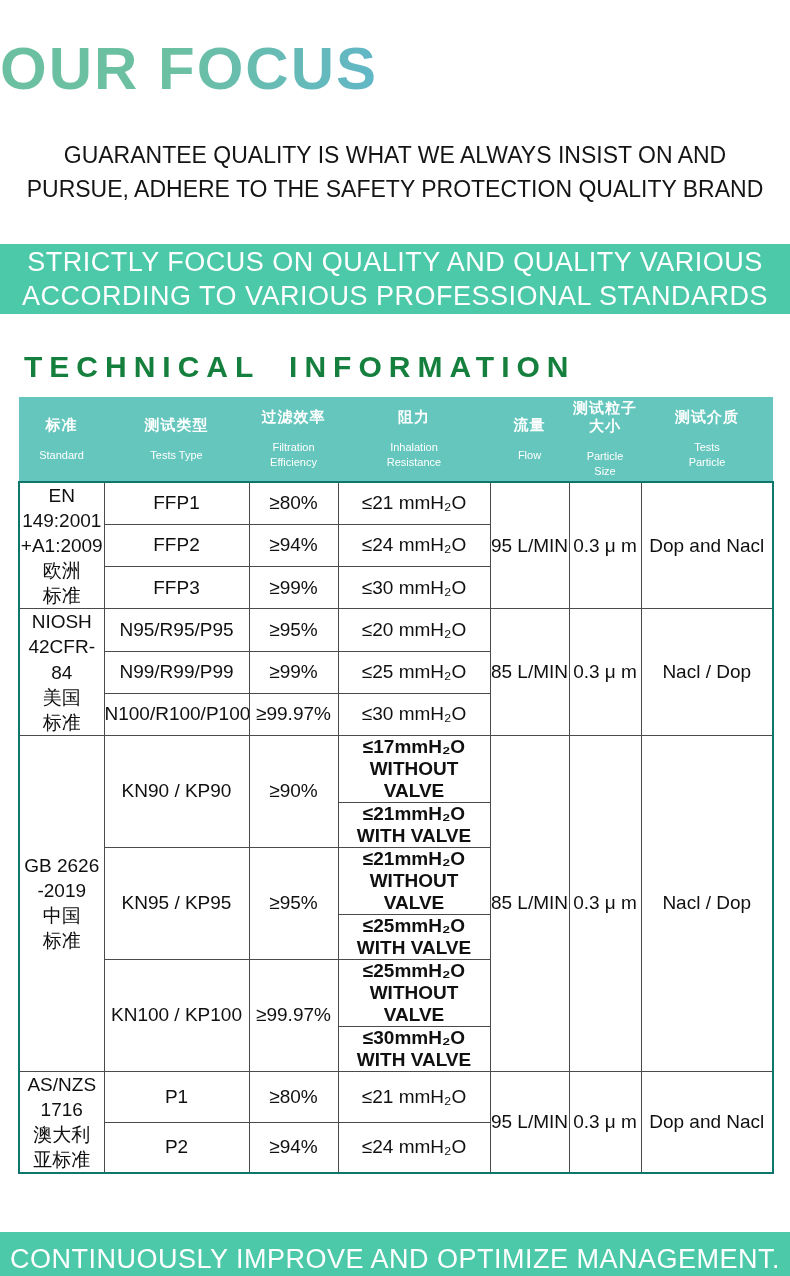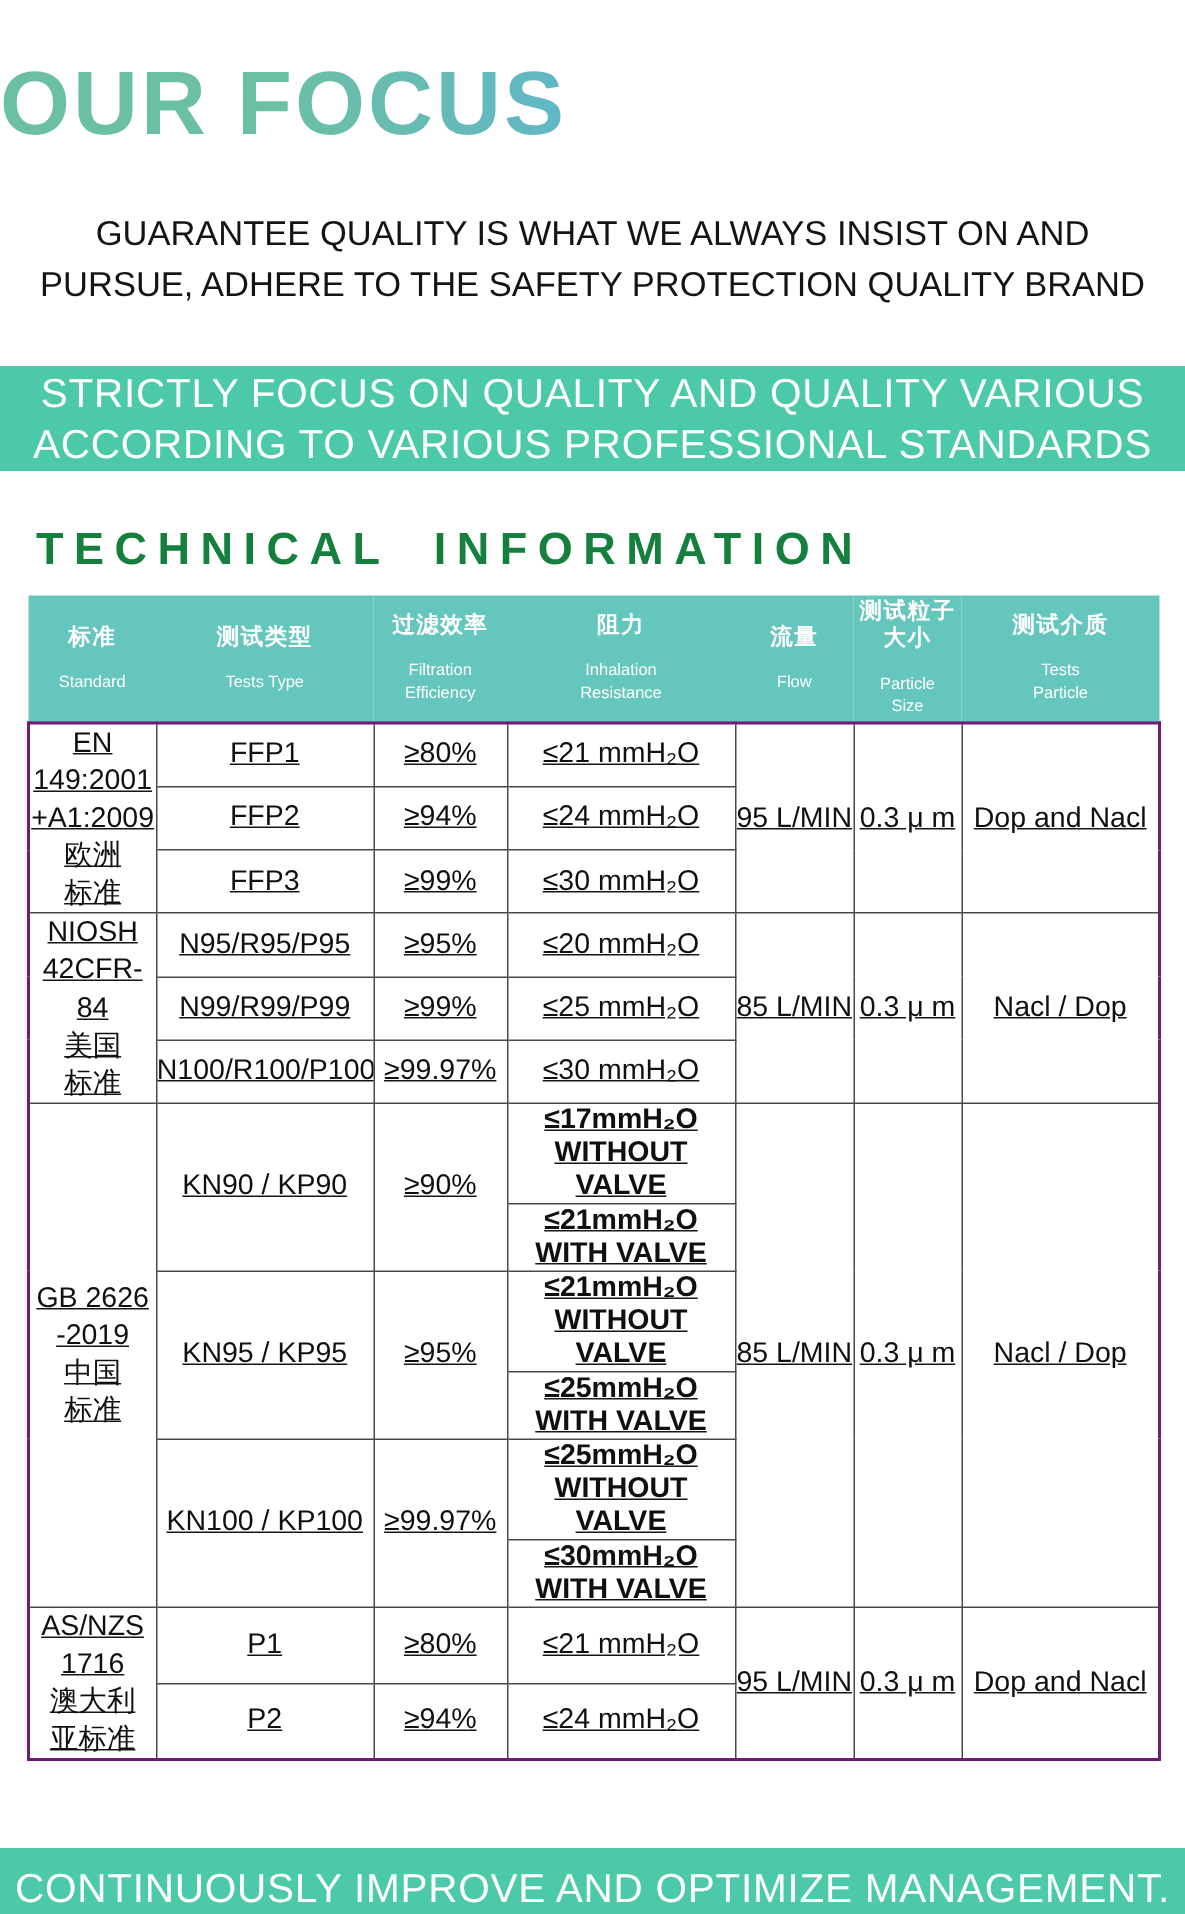--- a/index.html
+++ b/index.html
@@ -50,21 +50,21 @@
   }
   table.tech thead th {
     background: #64c6bc; border: none;
     color: #ffffff; font-weight: normal;
     vertical-align: middle; text-align: center;
     height: 54px; padding: 2px 0;
   }
   th .zh { display: block; font-size: 15px; font-weight: bold; letter-spacing: 1px; line-height: 18px; }
   th .en { display: block; font-size: 11px; line-height: 15px; margin-top: 14px; white-space: pre-line; }
 
-  table.tech tbody { border: 2px solid #701a75; text-decoration: underline; }
+  table.tech tbody { border: 2px solid #0f766e; }
   table.tech tbody td {
     border: 1px solid #4a4a4a;
     text-align: center; vertical-align: middle;
     font-size: 19px; color: #101010;
     overflow: hidden;
   }
   tr.r34 { height: 34px; }
   tr.r35 { height: 35px; }
   tr.r24 { height: 24px; }
   tr.r36 { height: 36px; padding-left: 35px; }

